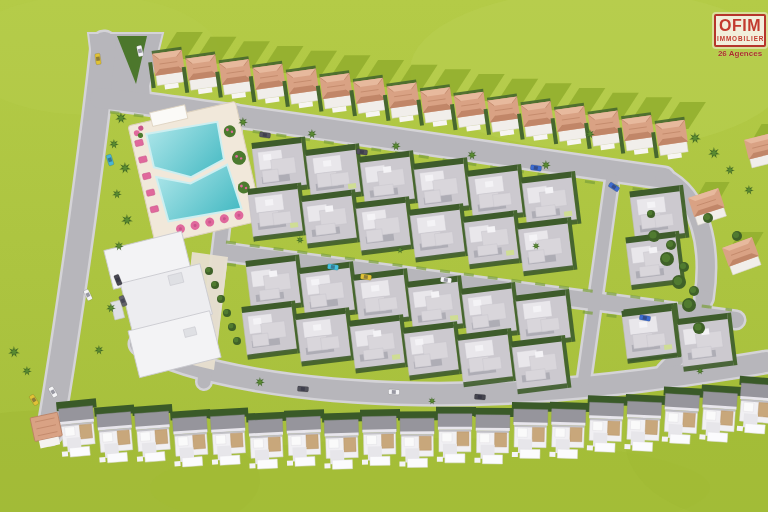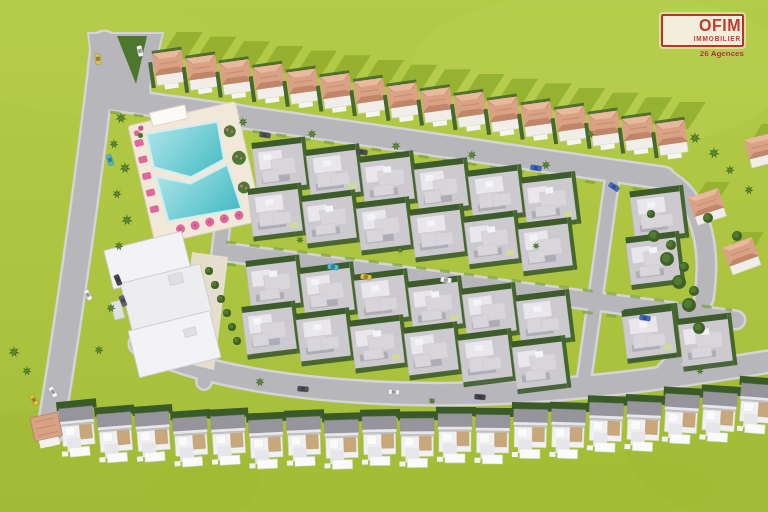--- a/index.html
+++ b/index.html
@@ -1,18 +1,18 @@
 <!DOCTYPE html>
 <html><head>
 <meta charset="utf-8">
 <style>
   html,body{margin:0;padding:0;background:#7a8f2a;}
   .stage{position:relative;width:768px;height:512px;overflow:hidden;font-family:"Liberation Sans",sans-serif;}
   .stage svg{display:block;width:768px;height:512px;}
-  .logo{position:absolute;top:14px;right:24px;width:83px;text-align:right;}
+  .logo{position:absolute;top:14px;right:2px;width:52px;text-align:center;}
   .logo-box{border-radius:2px;padding:2px 1px 3px 1px;box-shadow:0 0 0 2px rgba(244,240,219,0.55);}
   .logo-brand{font-weight:900;font-size:16px;line-height:1;letter-spacing:0.5px;}
   .logo-sub{font-size:6.4px;font-weight:700;letter-spacing:0.9px;margin-top:1px;white-space:nowrap;}
   .logo-agencies{font-size:8px;font-weight:800;margin-top:2px;text-shadow:0 0 1px rgba(255,255,255,0.45);}
 </style>
 </head>
 <body>
 
 <div class="stage">
   <svg id="scene" viewBox="0 0 768 512" xmlns="http://www.w3.org/2000/svg">

